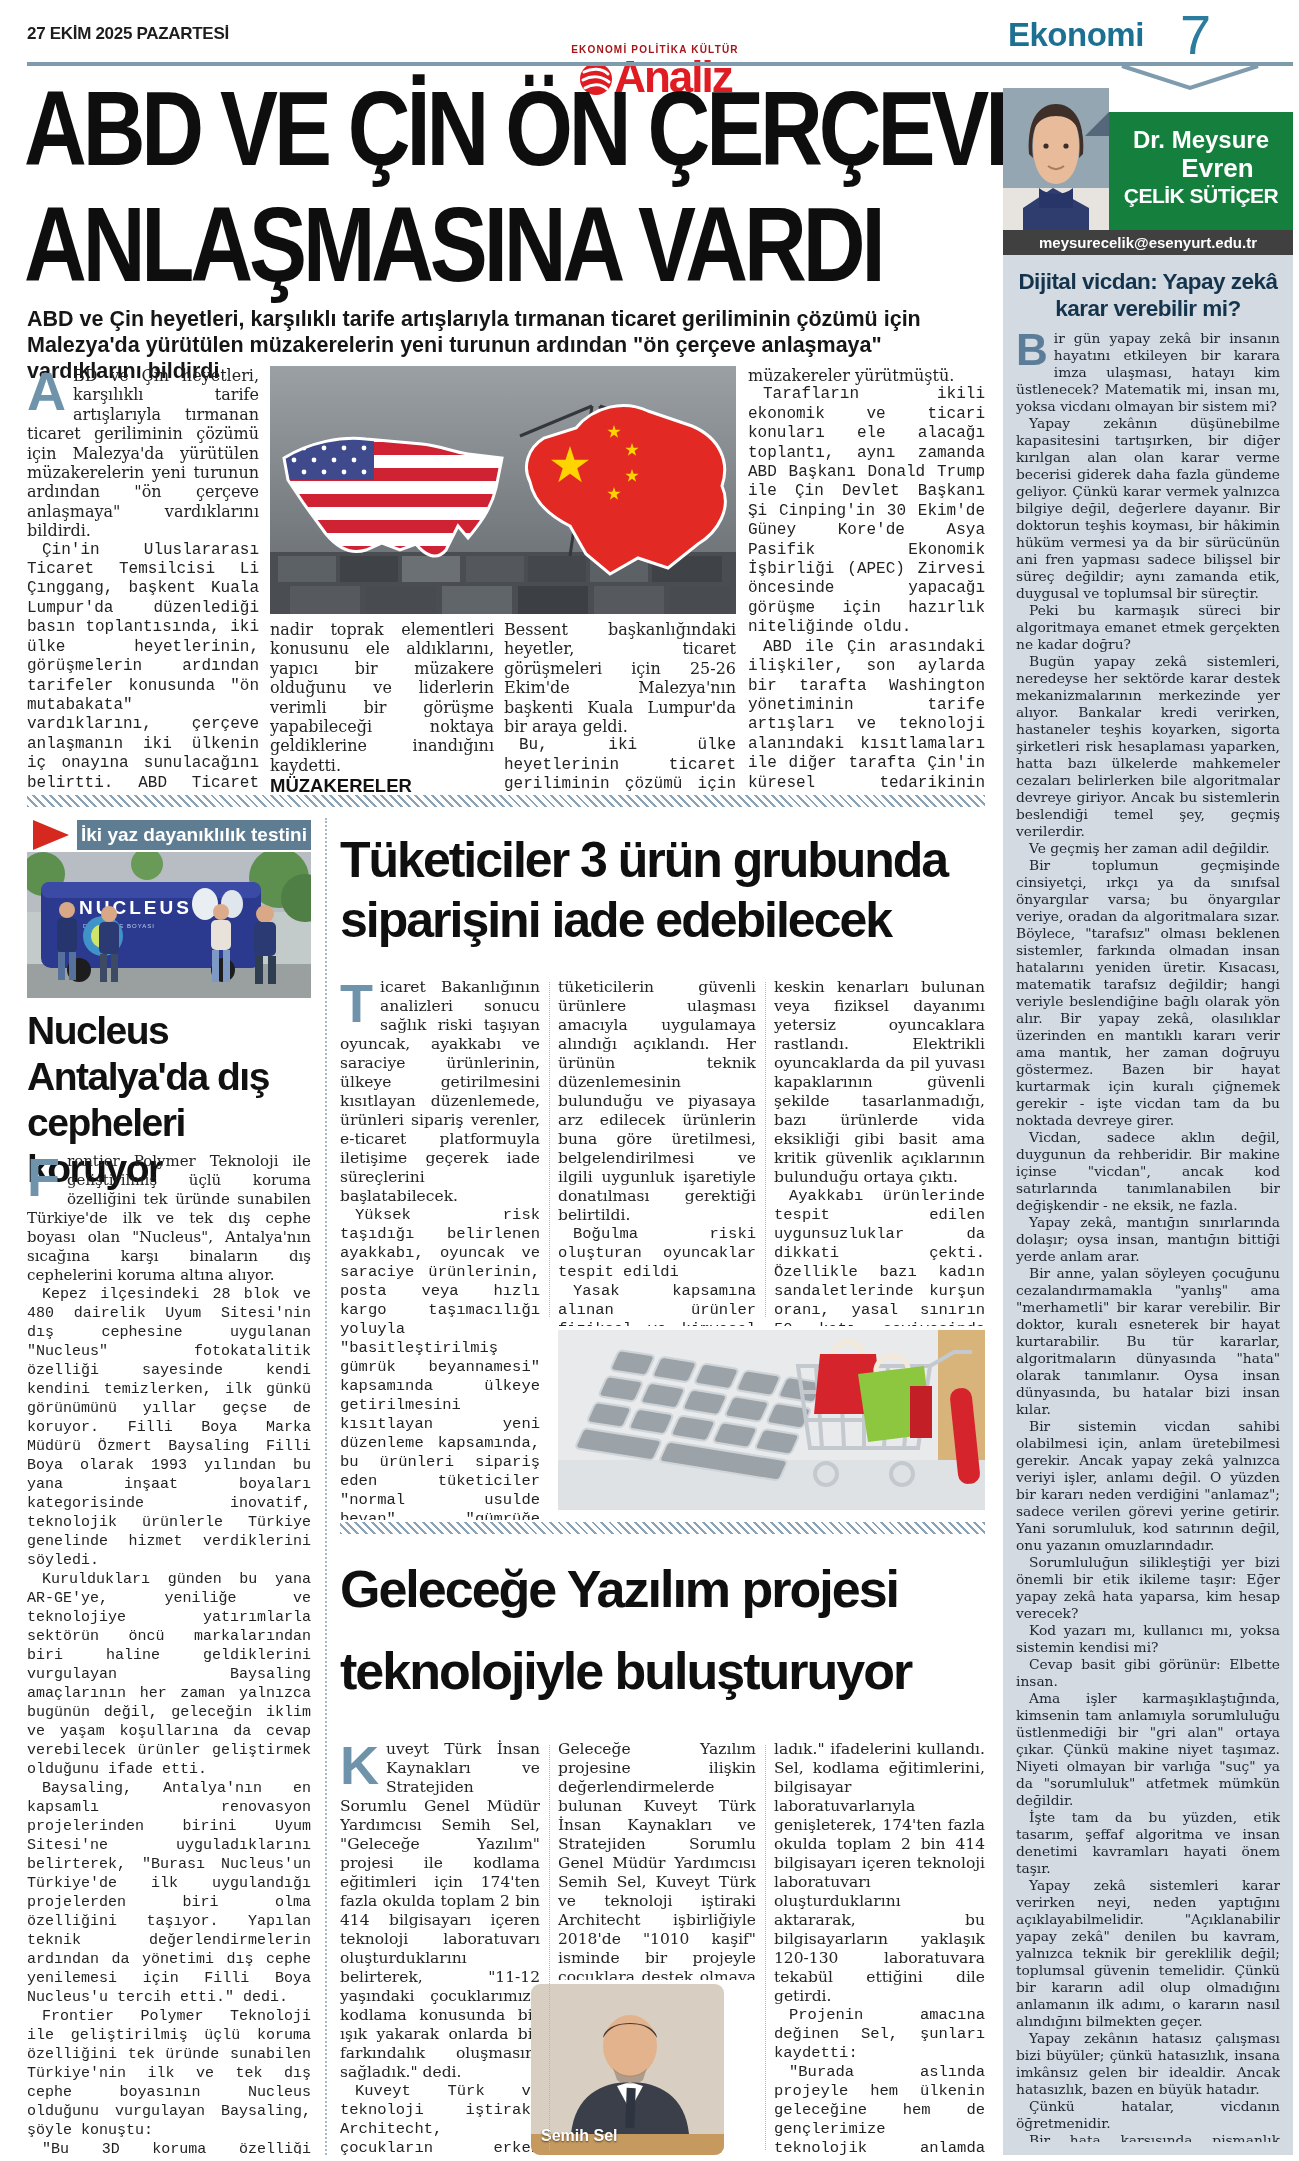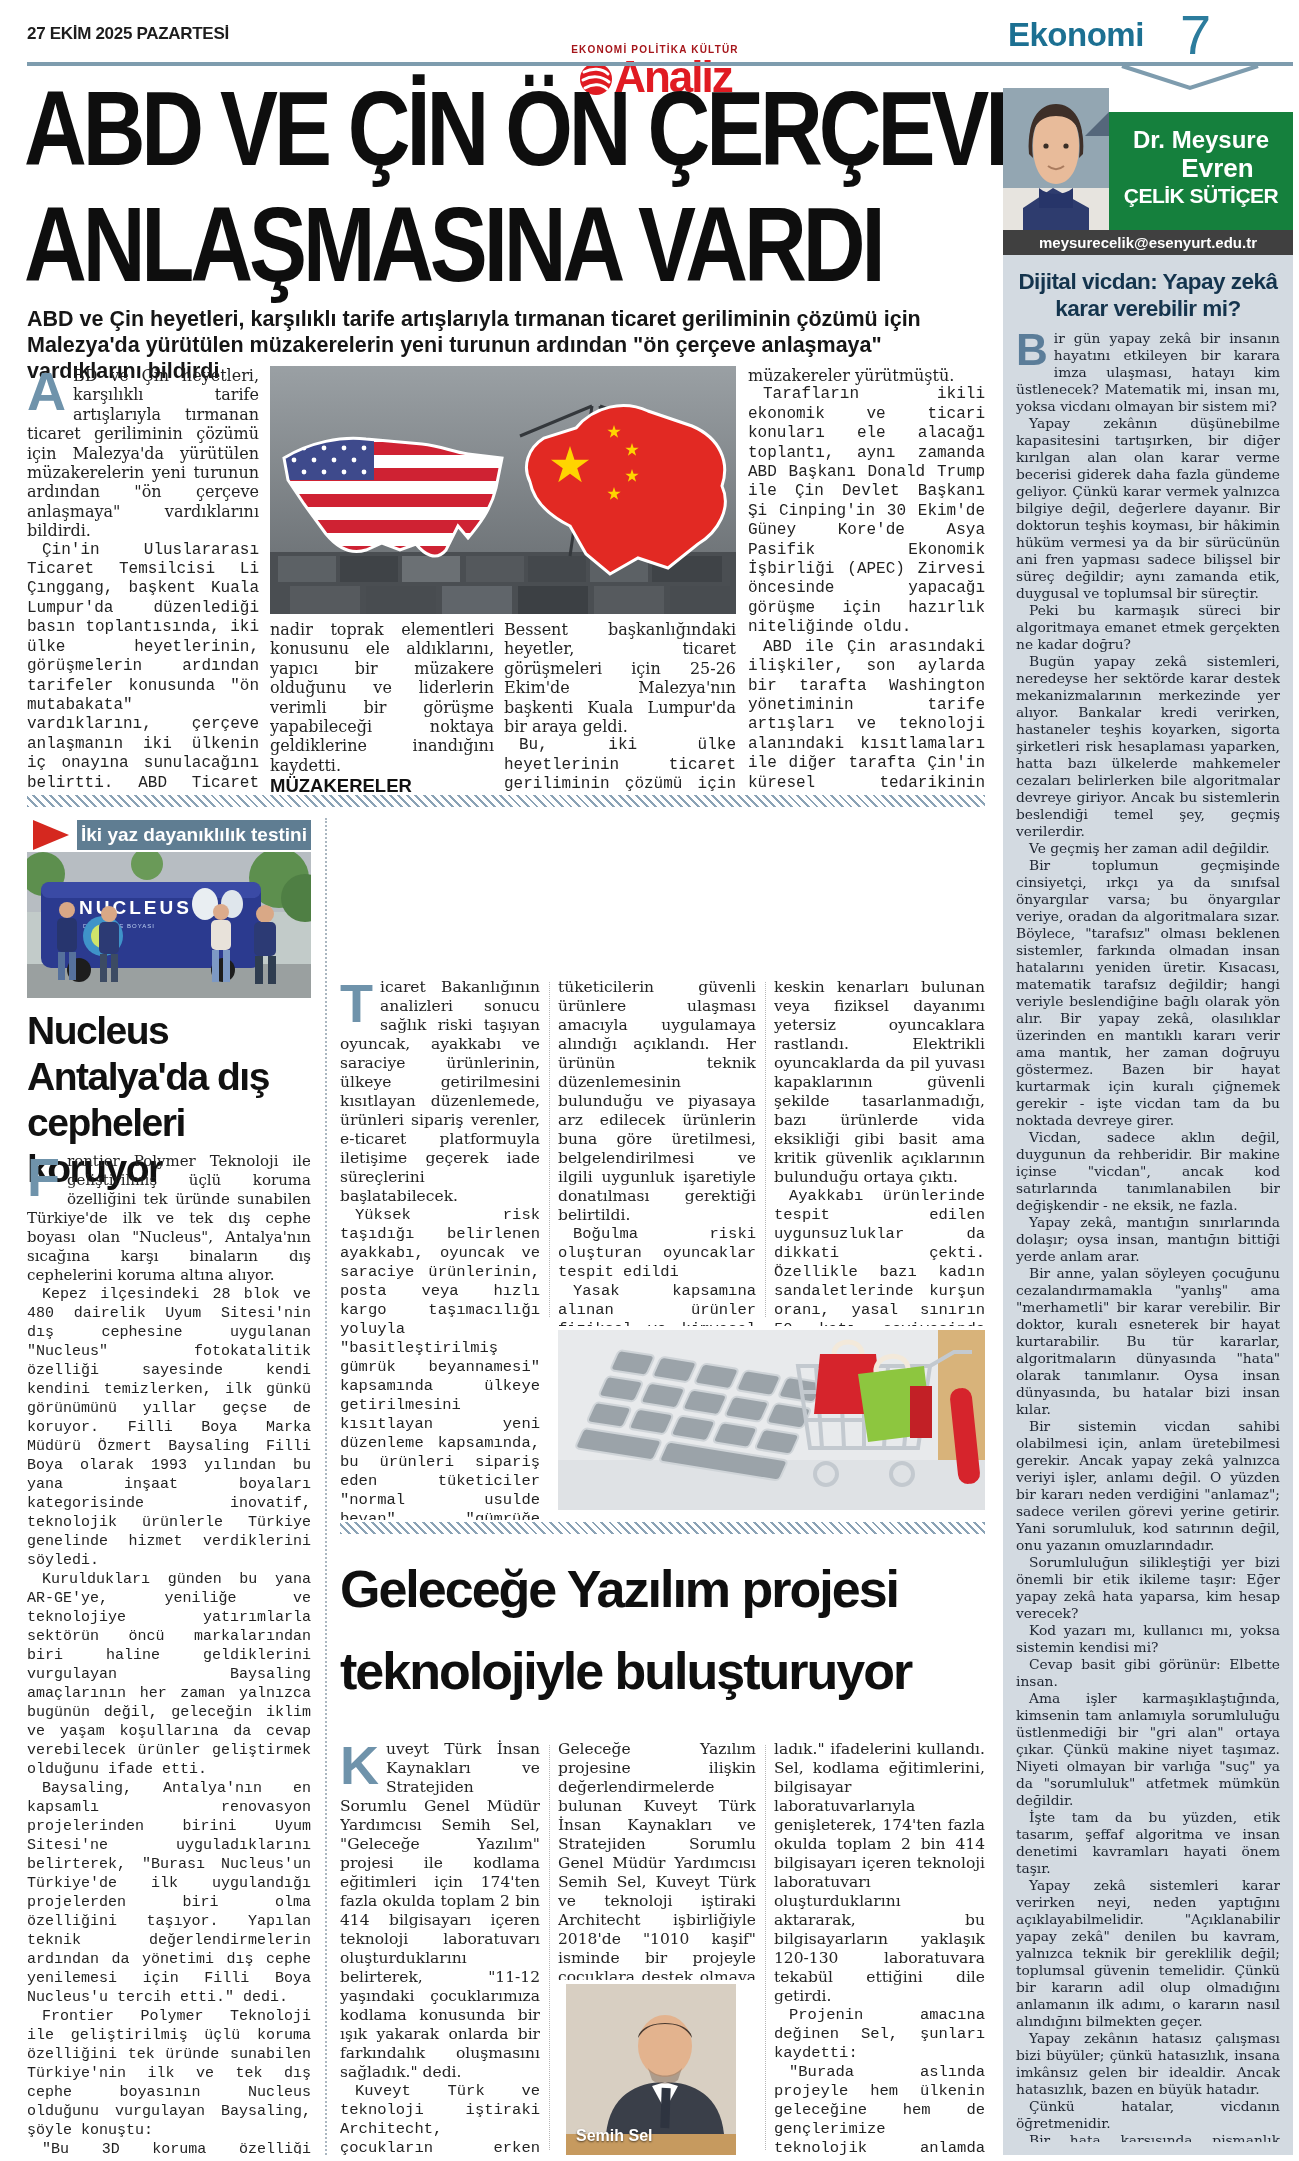--- a/index.html
+++ b/index.html
@@ -275,20 +275,24 @@
     <p class="ind">Kepez ilçesindeki 28 blok ve 480 dairelik Uyum Sitesi'nin dış cephesine uygulanan "Nucleus" fotokatalitik özelliği sayesinde kendi kendini temizlerken, ilk günkü görünümünü yıllar geçse de koruyor. Filli Boya Marka Müdürü Özmert Baysaling Filli Boya olarak 1993 yılından bu yana inşaat boyaları kategorisinde inovatif, teknolojik ürünlerle Türkiye genelinde hizmet verdiklerini söyledi.</p>
     <p class="ind">Kuruldukları günden bu yana AR-GE'ye, yeniliğe ve teknolojiye yatırımlarla sektörün öncü markalarından biri haline geldiklerini vurgulayan Baysaling amaçlarının her zaman yalnızca bugünün değil, geleceğin iklim ve yaşam koşullarına da cevap verebilecek ürünler geliştirmek olduğunu ifade etti.</p>
     <p class="ind">Baysaling, Antalya'nın en kapsamlı renovasyon projelerinden birini Uyum Sitesi'ne uyguladıklarını belirterek, "Burası Nucleus'un Türkiye'de ilk uygulandığı projelerden biri olma özelliğini taşıyor. Yapılan teknik değerlendirmelerin ardından da yönetimi dış cephe yenilemesi için Filli Boya Nucleus'u tercih etti." dedi.</p>
     <p class="ind">Frontier Polymer Teknoloji ile geliştirilmiş üçlü koruma özelliğini tek üründe sunabilen Türkiye'nin ilk ve tek dış cephe boyasının Nucleus olduğunu vurgulayan Baysaling, şöyle konuştu:</p>
     <p class="ind">"Bu 3D koruma özelliği sayesinde cepheleri yalnızca bugünün değil, geleceğin iklim koşullarına da hazır hale getiriyoruz. Fotokatalitik özelliği sayesinde cepheler kendi kendini temizliyor, canlı renkleri ve soft parlak dokusu ile yıllar geçse de ilk günkü görünümünü koruyor.</p>
 
   </div>
 
   <div class="abs vdot" style="left:325px;top:818px;height:1337px;"></div>
 
+  <div class="abs thl">
+    <div>Tüketiciler 3 ürün grubunda</div>
+    <div>siparişini iade edebilecek</div>
+  </div>
   <div class="abs col" style="left:340px;top:978px;width:200px;height:542px;font-size:15.5px;line-height:19px;">
     <p><span class="dc">T</span><span>icaret Bakanlığının analizleri sonucu sağlık riski taşıyan oyuncak, ayakkabı ve saraciye ürünlerinin, ülkeye getirilmesini kısıtlayan düzenlemede, ürünleri sipariş verenler, e-ticaret platformuyla iletişime geçerek iade süreçlerini başlatabilecek.</span></p>
     <p class="ind">Yüksek risk taşıdığı belirlenen ayakkabı, oyuncak ve saraciye ürünlerinin, posta veya hızlı kargo taşımacılığı yoluyla "basitleştirilmiş gümrük beyannamesi" kapsamında ülkeye getirilmesini kısıtlayan yeni düzenleme kapsamında, bu ürünleri sipariş eden tüketiciler "normal usulde beyan", "gümrüğe iade" ya da "terk etme" haklarını kullanabilecek. İlgili genel müdürlüklerce bazı e-ticaret platformlarında satılan çeşitli ürün gruplarına yönelik denetim ve laboratuvar analizleri gerçekleştirildi.</p>
 
   </div>
   <div class="abs col" style="left:558px;top:978px;width:198px;height:348px;font-size:15.5px;line-height:19px;">
     <p>tüketicilerin güvenli ürünlere ulaşması amacıyla uygulamaya alındığı açıklandı. Her ürünün teknik düzenlemesinin bulunduğu ve piyasaya arz edilecek ürünlerin buna göre üretilmesi, belgelendirilmesi ve ilgili uygunluk işaretiyle donatılması gerektiği belirtildi.</p>
     <p class="ind">Boğulma riski oluşturan oyuncaklar tespit edildi</p>
     <p class="ind">Yasak kapsamına alınan ürünler fiziksel ve kimyasal açısından risk taşıyan, teknik düzenlemelere uymayan ürünlerden oluşuyor.</p>
 
@@ -356,21 +360,21 @@
   </div>
   <div class="abs col" style="left:340px;top:1740px;width:200px;height:418px;font-size:15.5px;line-height:19px;">
     <p><span class="dc">K</span><span>uveyt Türk İnsan Kaynakları ve Stratejiden Sorumlu Genel Müdür Yardımcısı Semih Sel, "Geleceğe Yazılım" projesi ile kodlama eğitimleri için 174'ten fazla okulda toplam 2 bin 414 bilgisayarı içeren teknoloji laboratuvarı oluşturduklarını belirterek, "11-12 yaşındaki çocuklarımıza kodlama konusunda bir ışık yakarak onlarda bir farkındalık oluşmasını sağladık." dedi.</span></p>
     <p class="ind">Kuveyt Türk ve teknoloji iştiraki Architecht, çocukların erken yaşta teknolojiyle üretken biçimde tanışmalarını sağlamak amacıyla "Geleceğe Yazılım" projesini hayata geçirerek, bugüne kadar 80 bine yakın çocuğun projeden doğrudan faydalanmasını sağladı.</p>
 
   </div>
   <div class="abs col" style="left:558px;top:1740px;width:198px;height:240px;font-size:15.5px;line-height:19px;">
     <p>Geleceğe Yazılım projesine ilişkin değerlendirmelerde bulunan Kuveyt Türk İnsan Kaynakları ve Stratejiden Sorumlu Genel Müdür Yardımcısı Semih Sel, Kuveyt Türk ve teknoloji iştiraki Architecht işbirliğiyle 2018'de "1010 kaşif" isminde bir projeyle çocuklara destek olmaya başladıklarını belirterek, "Oluşturduğumuz ve bugün daha da geliştirdiğimiz kodlama kitleriyle aslında ortaokul düzeyindeki genç arkadaşlarımıza, özellikle teknolojiye erişiminin dar olduğu, kısıtlı olduğu okullarımıza dokunduk, orada arkadaşlarımızla kodlama eğitimi vererek sürece baş-</p>
   </div>
 
-  <div class="abs photoFrame" style="left:566px;top:1984px;width:170px;height:171px;">
+  <div class="abs photoFrame" style="left:531px;top:1984px;width:193px;height:171px;border-radius:9px;">
     <svg width="198" height="171" viewBox="0 0 198 171">
       <rect width="198" height="171" fill="#d8cfc2"></rect>
       <rect x="0" y="150" width="198" height="21" fill="#c69a5f"></rect>
       <g>
         <path d="M40,150 C44,112 70,98 99,98 C128,98 154,112 158,150 Z" fill="#3a3f49"></path>
         <polygon points="86,102 99,126 112,102 99,98" fill="#ffffff"></polygon>
         <rect x="95" y="104" width="9" height="40" fill="#2e3440" transform="rotate(2 99 124)"></rect>
         <ellipse cx="99" cy="62" rx="27" ry="31" fill="#e3b38e"></ellipse>
         <path d="M72,54 C74,34 124,34 126,54 C120,44 112,40 99,40 C86,40 78,44 72,54 Z" fill="#4a3a30"></path>
         <path d="M82,84 C90,94 108,94 116,84 L112,96 C106,101 92,101 86,96 Z" fill="#8a7260" opacity="0.55"></path>

